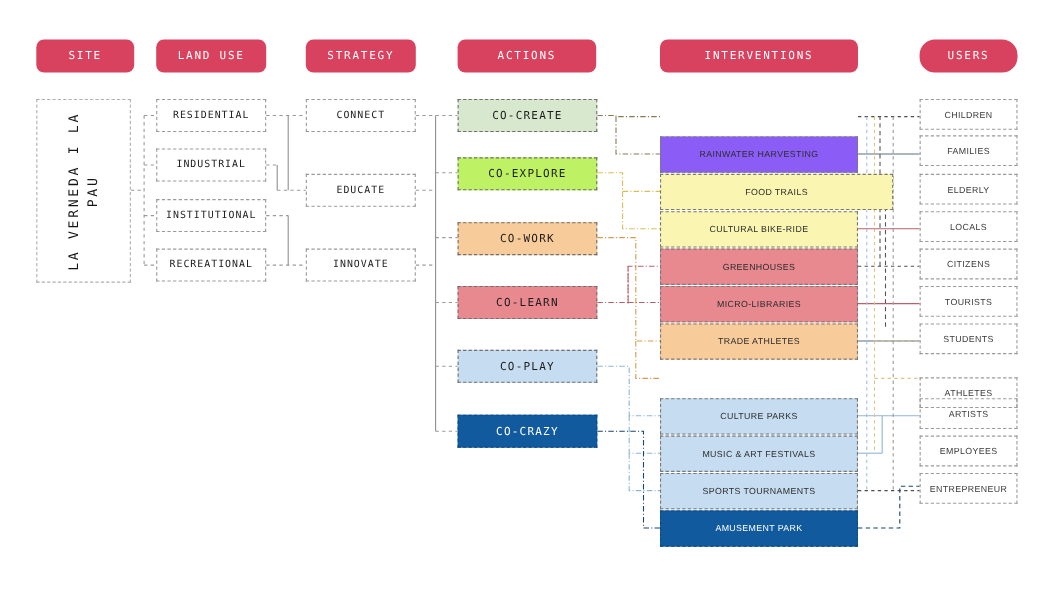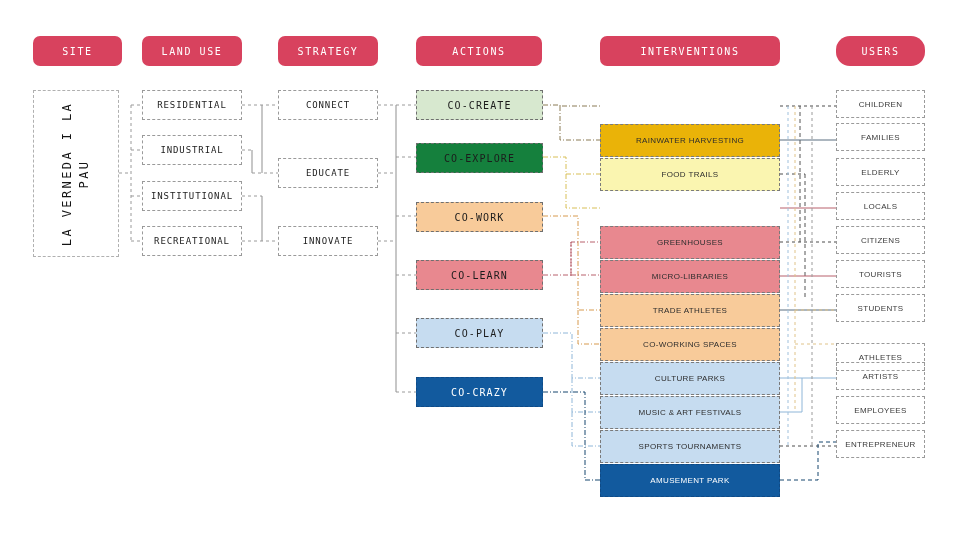--- a/index.html
+++ b/index.html
@@ -279,54 +279,54 @@
   <div class="node" style="left:278px; top:158px; width:100px; height:30px;">
     <span>EDUCATE</span>
   </div>
   <div class="node" style="left:278px; top:226px; width:100px; height:30px;">
     <span>INNOVATE</span>
   </div>
 
   <div class="action" style="left:416px; top:90px; width:127px; height:30px; background:#d7e8cf;">
     <span>CO-CREATE</span>
   </div>
-  <div class="action" style="left:416px; top:143px; width:127px; height:30px; background:#15803d;">
+  <div class="action" style="left:416px; top:143px; width:127px; height:30px; background:#bef264;">
     <span>CO-EXPLORE</span>
   </div>
   <div class="action" style="left:416px; top:202px; width:127px; height:30px; background:#f8cb9a;">
     <span>CO-WORK</span>
   </div>
   <div class="action" style="left:416px; top:260px; width:127px; height:30px; background:#e8888f;">
     <span>CO-LEARN</span>
   </div>
   <div class="action" style="left:416px; top:318px; width:127px; height:30px; background:#c6dcf0;">
     <span>CO-PLAY</span>
   </div>
   <div class="action" style="left:416px; top:377px; width:127px; height:30px; background:#125a9e; color:#ffffff; border-color:#0f4a85;">
     <span>CO-CRAZY</span>
   </div>
 
-  <div class="intervention" style="left:600px; top:124px; width:180px; height:33px; background:#eab308;">
+  <div class="intervention" style="left:600px; top:124px; width:180px; height:33px; background:#8b5cf6;">
     <span>RAINWATER HARVESTING</span>
   </div>
-  <div class="intervention" style="left:600px; top:158px; width:180px; height:33px; background:#faf5b0;">
+  <div class="intervention" style="left:600px; top:158px; width:212px; height:33px; background:#faf5b0;">
     <span>FOOD TRAILS</span>
+  </div>
+  <div class="intervention" style="left:600px; top:192px; width:180px; height:33px; background:#faf5b0;">
+    <span>CULTURAL BIKE-RIDE</span>
   </div>
   <div class="intervention" style="left:600px; top:226px; width:180px; height:33px; background:#e8888f;">
     <span>GREENHOUSES</span>
   </div>
   <div class="intervention" style="left:600px; top:260px; width:180px; height:33px; background:#e8888f;">
     <span>MICRO-LIBRARIES</span>
   </div>
   <div class="intervention" style="left:600px; top:294px; width:180px; height:33px; background:#f8cb9a;">
     <span>TRADE ATHLETES</span>
   </div>
-  <div class="intervention" style="left:600px; top:328px; width:180px; height:33px; background:#f8cb9a;">
-    <span>CO-WORKING SPACES</span>
-  </div>
   <div class="intervention" style="left:600px; top:362px; width:180px; height:33px; background:#c6dcf0;">
     <span>CULTURE PARKS</span>
   </div>
   <div class="intervention" style="left:600px; top:396px; width:180px; height:33px; background:#c6dcf0;">
     <span>MUSIC &amp; ART FESTIVALS</span>
   </div>
   <div class="intervention" style="left:600px; top:430px; width:180px; height:33px; background:#c6dcf0;">
     <span>SPORTS TOURNAMENTS</span>
   </div>
   <div class="intervention" style="left:600px; top:464px; width:180px; height:33px; background:#125a9e; color:#ffffff; border-color:#0f4a85;">

